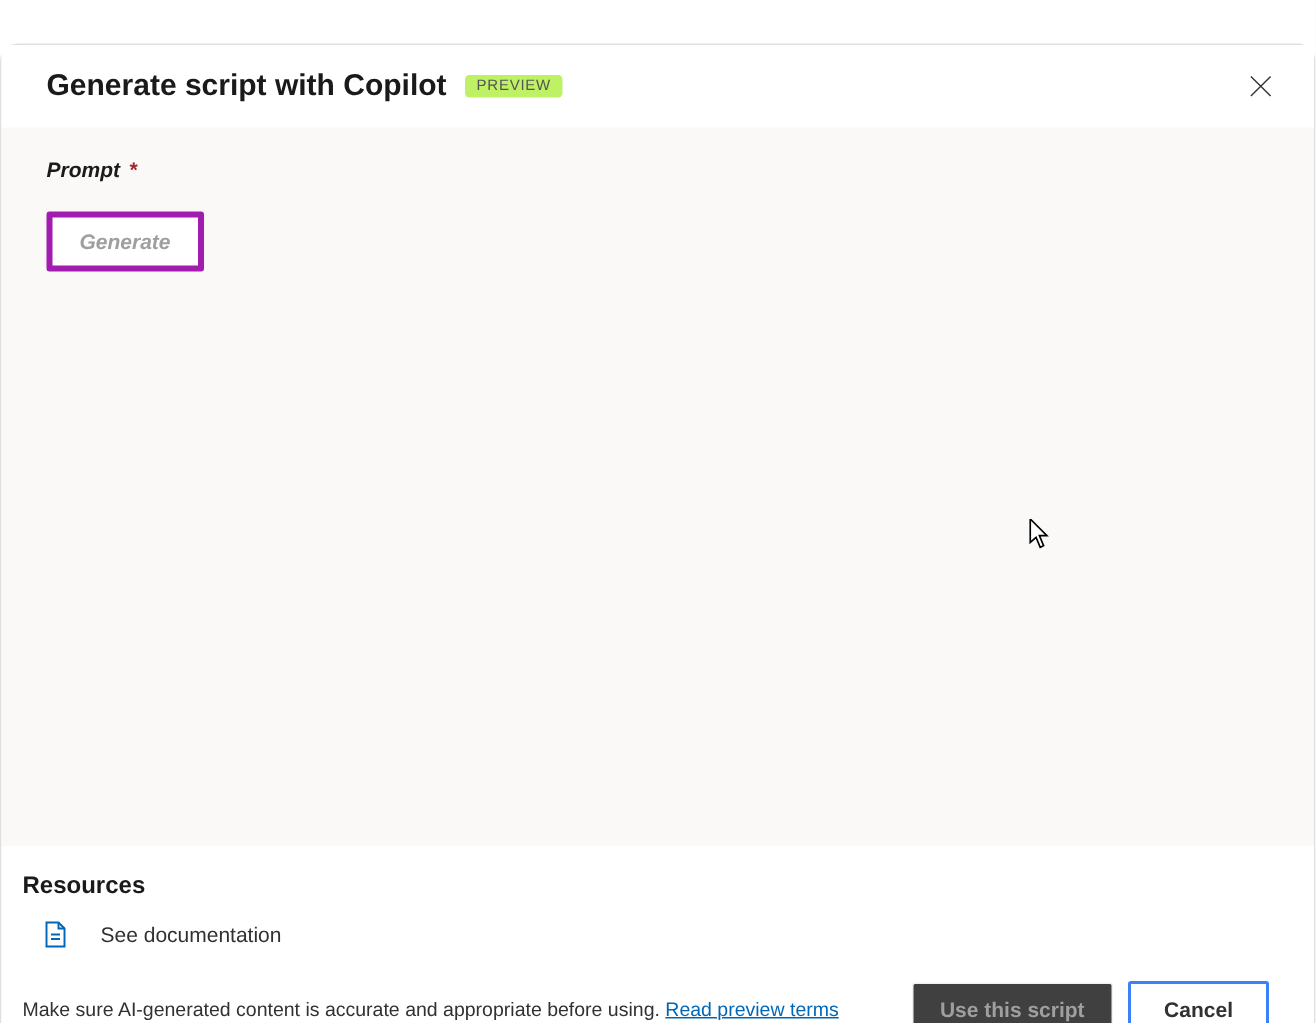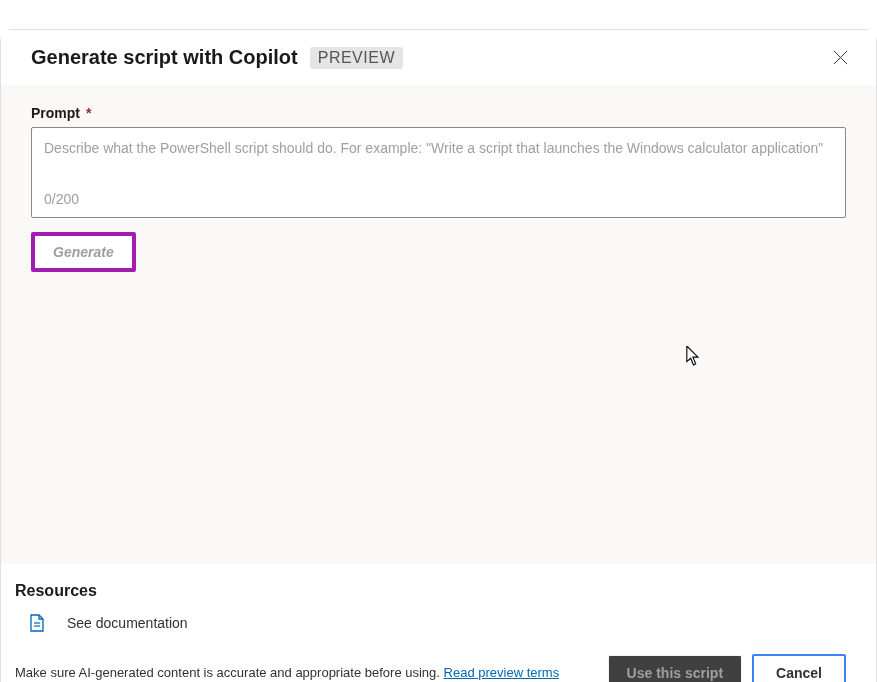--- a/index.html
+++ b/index.html
@@ -36,23 +36,23 @@
       display: flex;
       align-items: center;
       gap: 12px;
     }
     .dialog-title {
       font-size: 20px;
       font-weight: 600;
       color: #1a1a1a;
     }
     .preview-badge {
-      background: #e5e5e5;
+      background: #bef264;
       color: #555;
-      font-size: 16px;
+      font-size: 10px;
       font-weight: 400;
       padding: 2px 8px;
       border-radius: 3px;
       letter-spacing: 0.5px;
     }
     .close-btn {
       background: none;
       border: none;
       cursor: pointer;
       padding: 4px;
@@ -66,20 +66,21 @@
       background: #faf9f8;
       padding: 20px 30px;
       display: flex;
       flex-direction: column;
     }
     .field-label {
       font-size: 14px;
       font-weight: 600;
       color: #1a1a1a;
       margin-bottom: 6px;
+      font-style: italic;
     }
     .required {
       color: #a4262c;
       margin-left: 2px;
     }
     .textarea-wrap {
       border: 1px solid #8a8886;
       border-radius: 2px;
       background: #fff;
       padding: 10px 12px;
@@ -210,24 +211,20 @@
         <path d="M1 1 L15 15 M15 1 L1 15" stroke="#333" stroke-width="1"></path>
       </svg>
     </button>
   </div>
 
   <div class="main">
     <label class="field-label">
       <span>Prompt</span>
       <span class="required">*</span>
     </label>
-    <div class="textarea-wrap">
-      <textarea class="prompt-input" placeholder="Describe what the PowerShell script should do. For example: &quot;Write a script that launches the Windows calculator application&quot;" style=""></textarea>
-      <div class="char-counter">0/200</div>
-    </div>
     <button class="generate-btn" disabled="">Generate</button>
   </div>
 
   <svg class="cursor-icon" width="15" height="20" viewBox="0 0 12 18">
     <path d="M0 0 L0 14 L3.5 11 L6 17 L8 16 L5.5 10 L10 10 Z" fill="#fff" stroke="#000" stroke-width="1"></path>
   </svg>
 
   <div class="footer">
     <div class="resources-title">Resources</div>
     <div class="doc-link">

